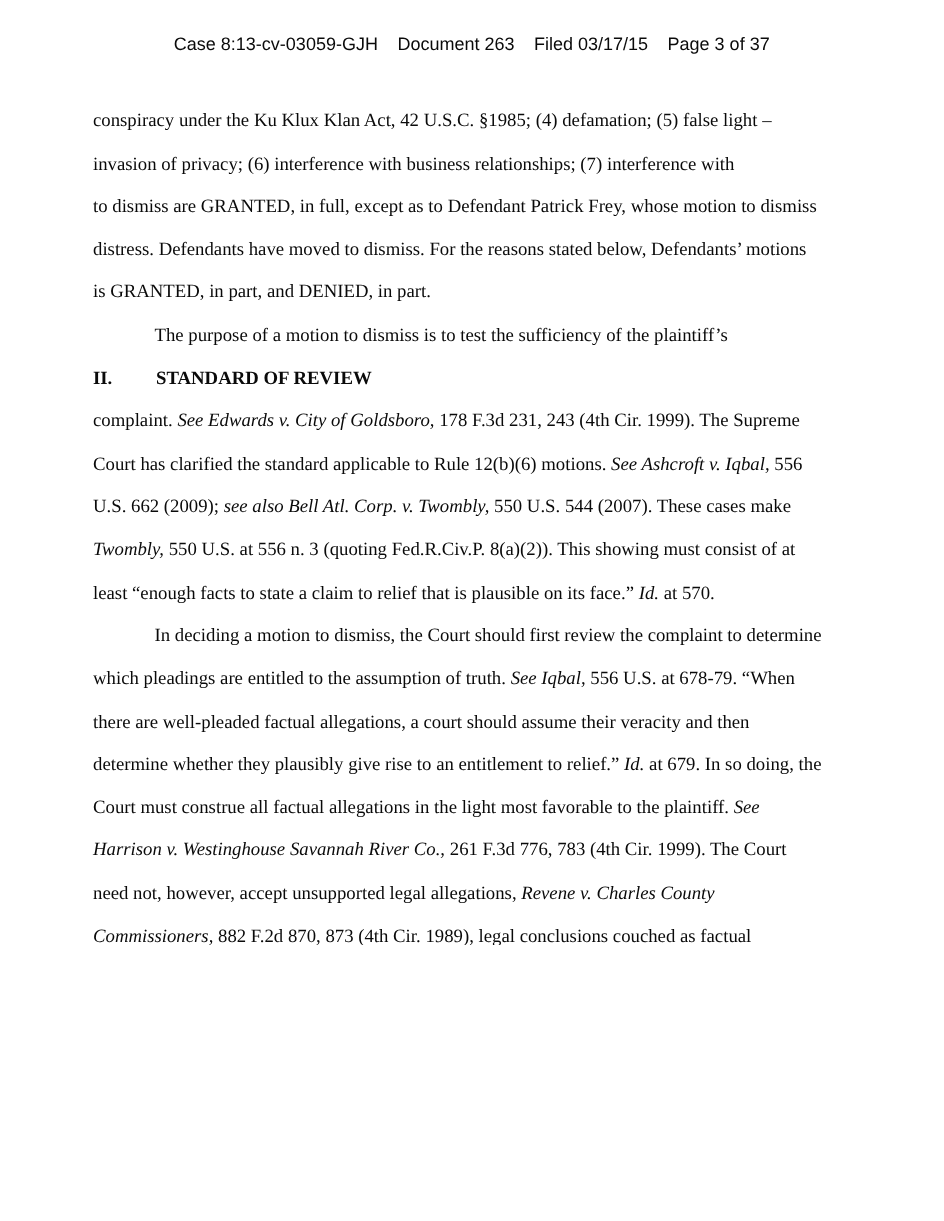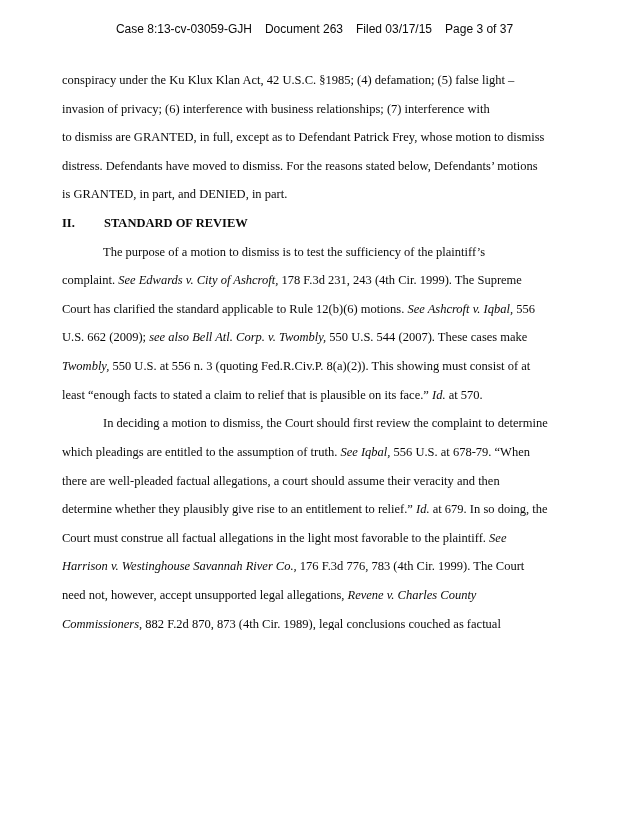--- a/index.html
+++ b/index.html
@@ -73,31 +73,31 @@
     <span>Filed 03/17/15</span>
     <span>Page 3 of 37</span>
   </div>
 
   <div class="content" id="content">
       <div class="line"><span class="">conspiracy under the Ku Klux Klan Act, 42 U.S.C. §1985; (4) defamation; (5) false light –</span></div>
       <div class="line"><span class="">invasion of privacy; (6) interference with business relationships; (7) interference with</span></div>
       <div class="line"><span class="">to dismiss are GRANTED, in full, except as to Defendant Patrick Frey, whose motion to dismiss</span></div>
       <div class="line"><span class="">distress. Defendants have moved to dismiss. For the reasons stated below, Defendants’ motions</span></div>
       <div class="line"><span class="">is GRANTED, in part, and DENIED, in part.</span></div>
+      <div class="line indent"><span class="">The purpose of a motion to dismiss is to test the sufficiency of the plaintiff’s</span></div>
       <div class="line heading"><span class="heading-num">II.</span><span>STANDARD OF REVIEW</span></div>
-      <div class="line indent"><span class="">The purpose of a motion to dismiss is to test the sufficiency of the plaintiff’s</span></div>
-      <div class="line"><span class="">complaint. </span><span class="em">See Edwards v. City of Ashcroft,</span><span class=""> 178 F.3d 231, 243 (4th Cir. 1999). The Supreme</span></div>
+      <div class="line"><span class="">complaint. </span><span class="em">See Edwards v. City of Goldsboro,</span><span class=""> 178 F.3d 231, 243 (4th Cir. 1999). The Supreme</span></div>
       <div class="line"><span class="">Court has clarified the standard applicable to Rule 12(b)(6) motions. </span><span class="em">See Ashcroft v. Iqbal,</span><span class=""> 556</span></div>
       <div class="line"><span class="">U.S. 662 (2009); </span><span class="em">see also Bell Atl. Corp. v. Twombly,</span><span class=""> 550 U.S. 544 (2007). These cases make</span></div>
       <div class="line"><span class="em">Twombly,</span><span class=""> 550 U.S. at 556 n. 3 (quoting Fed.R.Civ.P. 8(a)(2)). This showing must consist of at</span></div>
-      <div class="line"><span class="">least “enough facts to stated a claim to relief that is plausible on its face.” </span><span class="em">Id.</span><span class=""> at 570.</span></div>
+      <div class="line"><span class="">least “enough facts to state a claim to relief that is plausible on its face.” </span><span class="em">Id.</span><span class=""> at 570.</span></div>
       <div class="line indent"><span class="">In deciding a motion to dismiss, the Court should first review the complaint to determine</span></div>
       <div class="line"><span class="">which pleadings are entitled to the assumption of truth. </span><span class="em">See Iqbal,</span><span class=""> 556 U.S. at 678-79. “When</span></div>
       <div class="line"><span class="">there are well-pleaded factual allegations, a court should assume their veracity and then</span></div>
       <div class="line"><span class="">determine whether they plausibly give rise to an entitlement to relief.” </span><span class="em">Id.</span><span class=""> at 679. In so doing, the</span></div>
       <div class="line"><span class="">Court must construe all factual allegations in the light most favorable to the plaintiff. </span><span class="em">See</span></div>
-      <div class="line"><span class="em">Harrison v. Westinghouse Savannah River Co.,</span><span class=""> 176 F.3d 776, 783 (4th Cir. 1999). The Court</span></div>
+      <div class="line"><span class="em">Harrison v. Westinghouse Savannah River Co.,</span><span class=""> 261 F.3d 776, 783 (4th Cir. 1999). The Court</span></div>
       <div class="line"><span class="">need not, however, accept unsupported legal allegations, </span><span class="em">Revene v. Charles County</span></div>
       <div class="line"><span class="em">Commissioners,</span><span class=""> 882 F.2d 870, 873 (4th Cir. 1989), legal conclusions couched as factual</span></div>
     </div>
 
   <div class="page-number">3</div>
 </div>
 
 </body></html>

